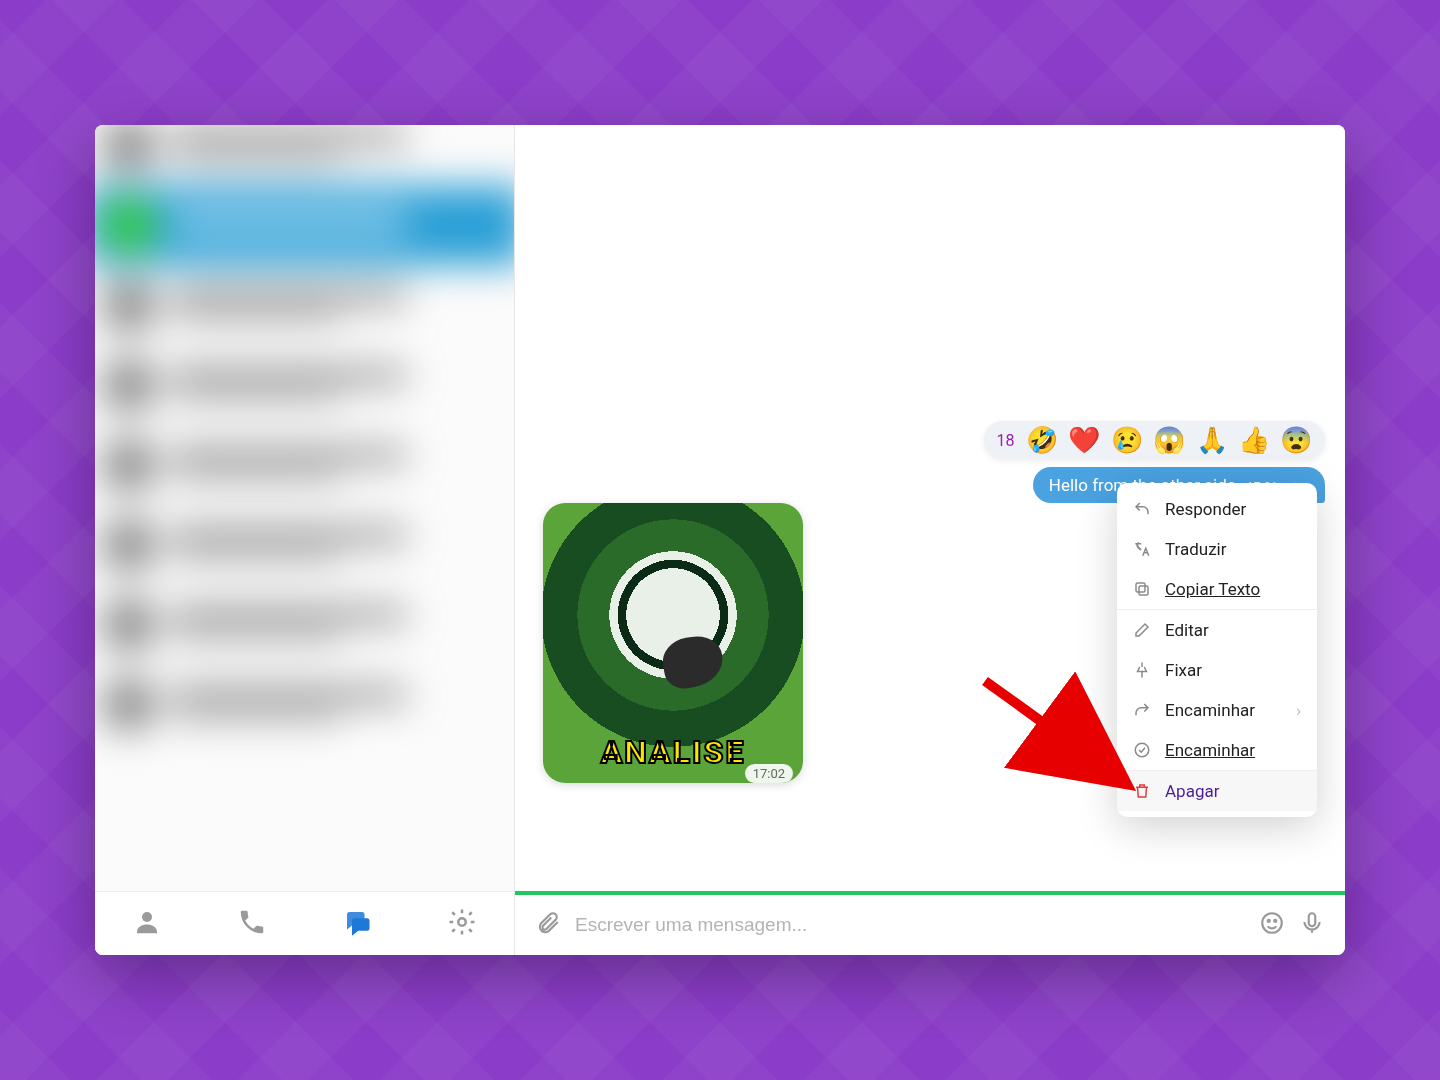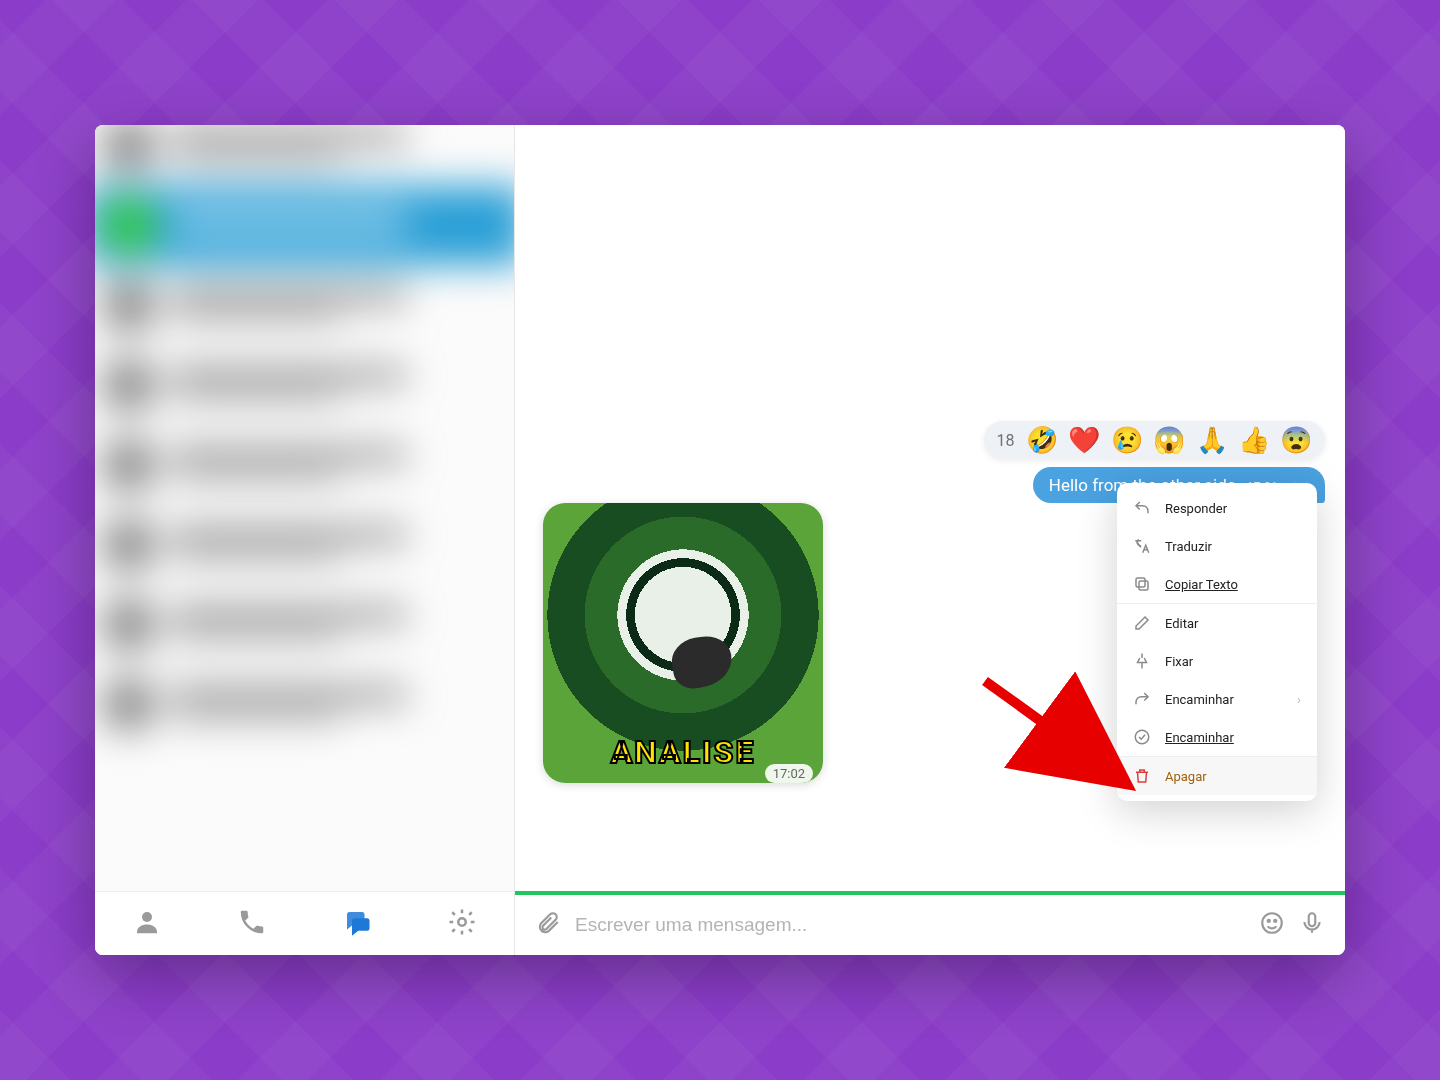--- a/index.html
+++ b/index.html
@@ -89,38 +89,38 @@
     flex: 1; border: none; outline: none; font-size: 19px; color: #666;
     background: transparent;
   }
   .composer input::placeholder { color: #b4b4b4; }
   .reaction-bar {
     position: absolute; top: 296px; right: 20px;
     background: #eef1f5; border-radius: 26px;
     padding: 6px 12px; display: flex; gap: 10px; align-items: center;
     box-shadow: 0 2px 6px rgba(0,0,0,0.08);
   }
-  .reaction-bar .count { color: #737373; font-size: 16px; margin-right: 2px; }
+  .reaction-bar .count { color: #a21caf; font-size: 16px; margin-right: 2px; }
   .reaction-bar .emj { font-size: 26px; cursor: pointer; line-height: 1; }
 
   .out-bubble {
     background: #4aa2e0; color: #fff;
     border-radius: 20px 20px 4px 20px;
     padding: 8px 16px; font-size: 17px;
     display: flex; align-items: baseline; gap: 10px;
     position: absolute; top: 342px; right: 20px;
   }
   .out-bubble .ts { font-size: 13px; opacity: 0.85; font-style: italic; }
   .out-bubble .checks { font-size: 13px; opacity: 0.9; }
 
   
   .img-bubble {
     position: absolute;
     top: 378px; left: 28px;
-    width: 280px; height: 280px;
+    width: 260px; height: 280px;
     border-radius: 22px; overflow: hidden;
     box-shadow: 0 2px 10px rgba(0,0,0,0.15);
   }
   .img-bubble .parrot-art {
     width: 100%; height: 100%;
     background: radial-gradient(circle at 50% 40%, #e8f0e8 0 22%, #0b2b17 22% 26%, #e8f0e8 26% 30%, #2a6b2a 30% 45%, #174d20 45% 62%, #5aa43a 62% 100%);
     position: relative;
   }
   .img-bubble .parrot-art::after {
     content:""; position:absolute; left:46%; top:48%;
@@ -140,27 +140,27 @@
 
   
   .ctx-menu {
     position: absolute; right: 28px; top: 358px;
     width: 200px; background: #fff; border-radius: 10px;
     box-shadow: 0 10px 40px rgba(0,0,0,0.18);
     padding: 6px 0; z-index: 20;
   }
   .ctx-item {
     display: flex; align-items: center; gap: 12px;
-    padding: 10px 16px; font-size: 13px; color: #222; cursor: pointer;
+    padding: 10px 16px; font-size: 17px; color: #222; cursor: pointer;
   }
   .ctx-item .ic { color: #8a8a8a; width: 20px; display: flex; }
   .ctx-item svg { width: 18px; height: 18px; }
   .ctx-item.sep-below { border-bottom: 1px solid #eee; text-decoration: underline; }
   .ctx-item .chev { margin-left: auto; color: #bbb; }
-  .ctx-item.danger { color: #a16207; background: #f7f7f8; }
+  .ctx-item.danger { color: #4c1d95; background: #f7f7f8; }
   .ctx-item.danger .ic { color: #e23b3b; }
 
   
   .arrow-annot {
     position: absolute; right: 200px; top: 546px; pointer-events: none;
     z-index: 25;
   }
 </style>
 </head>
 <body>

